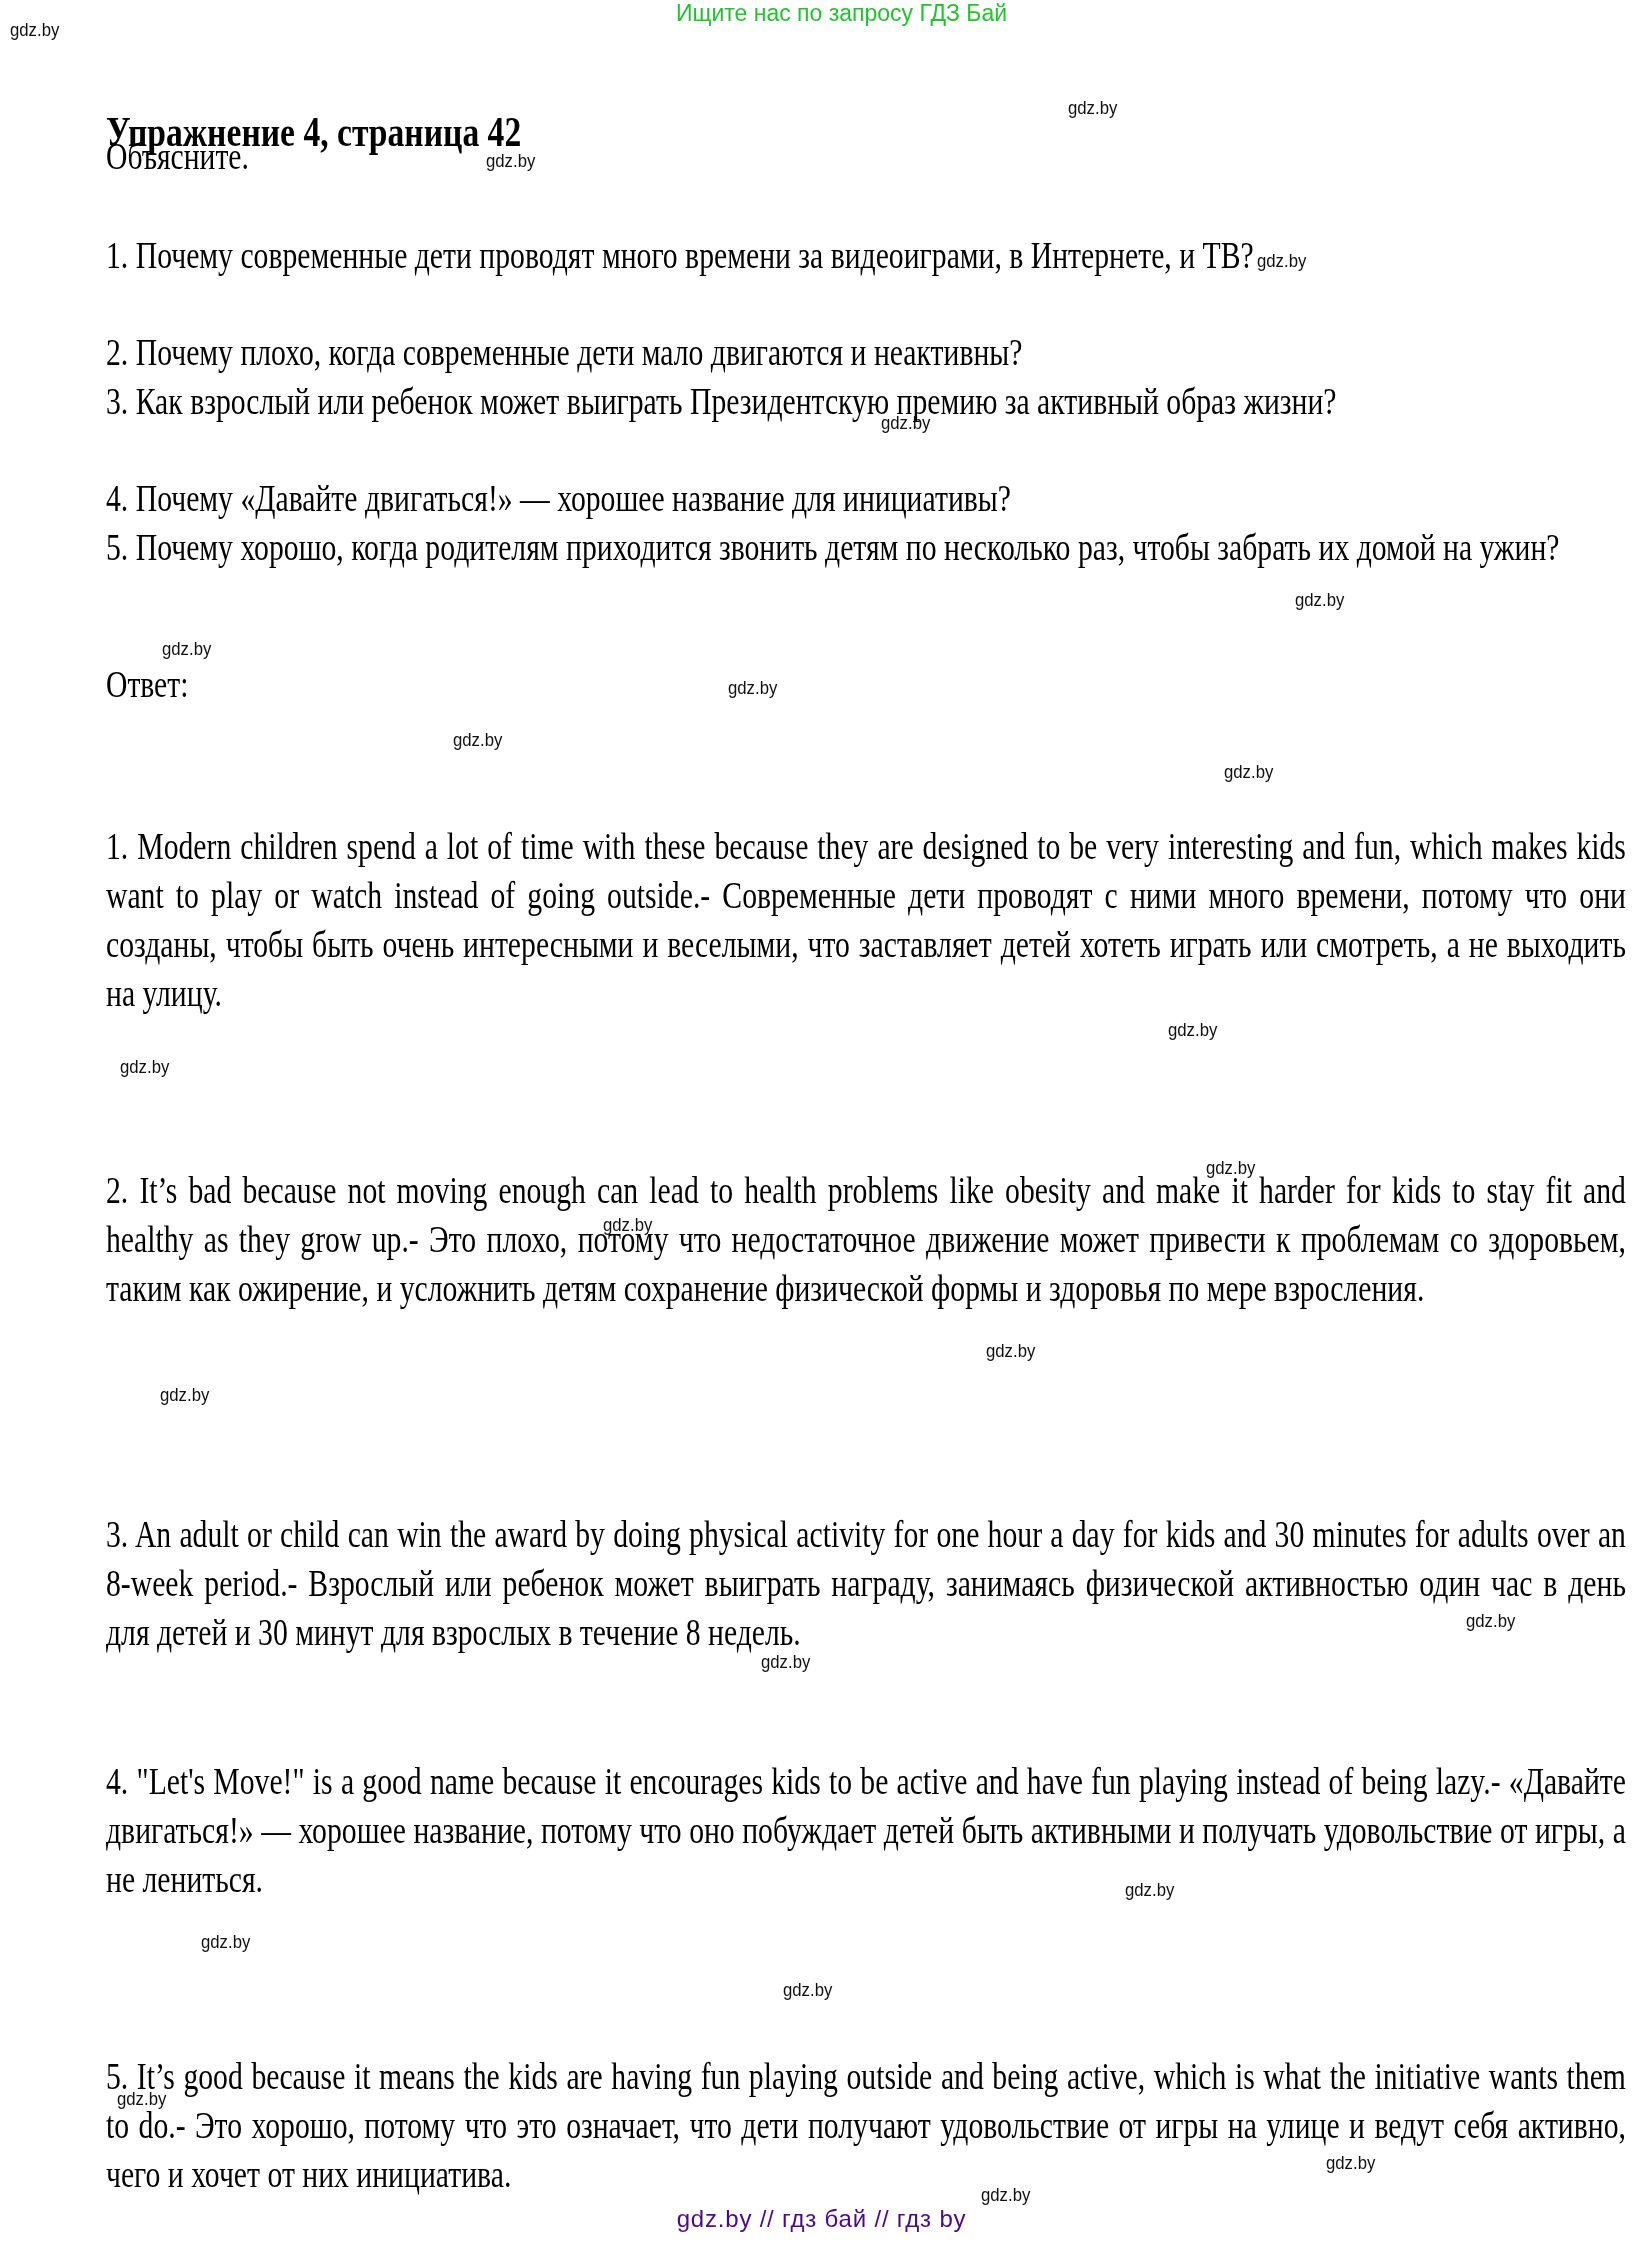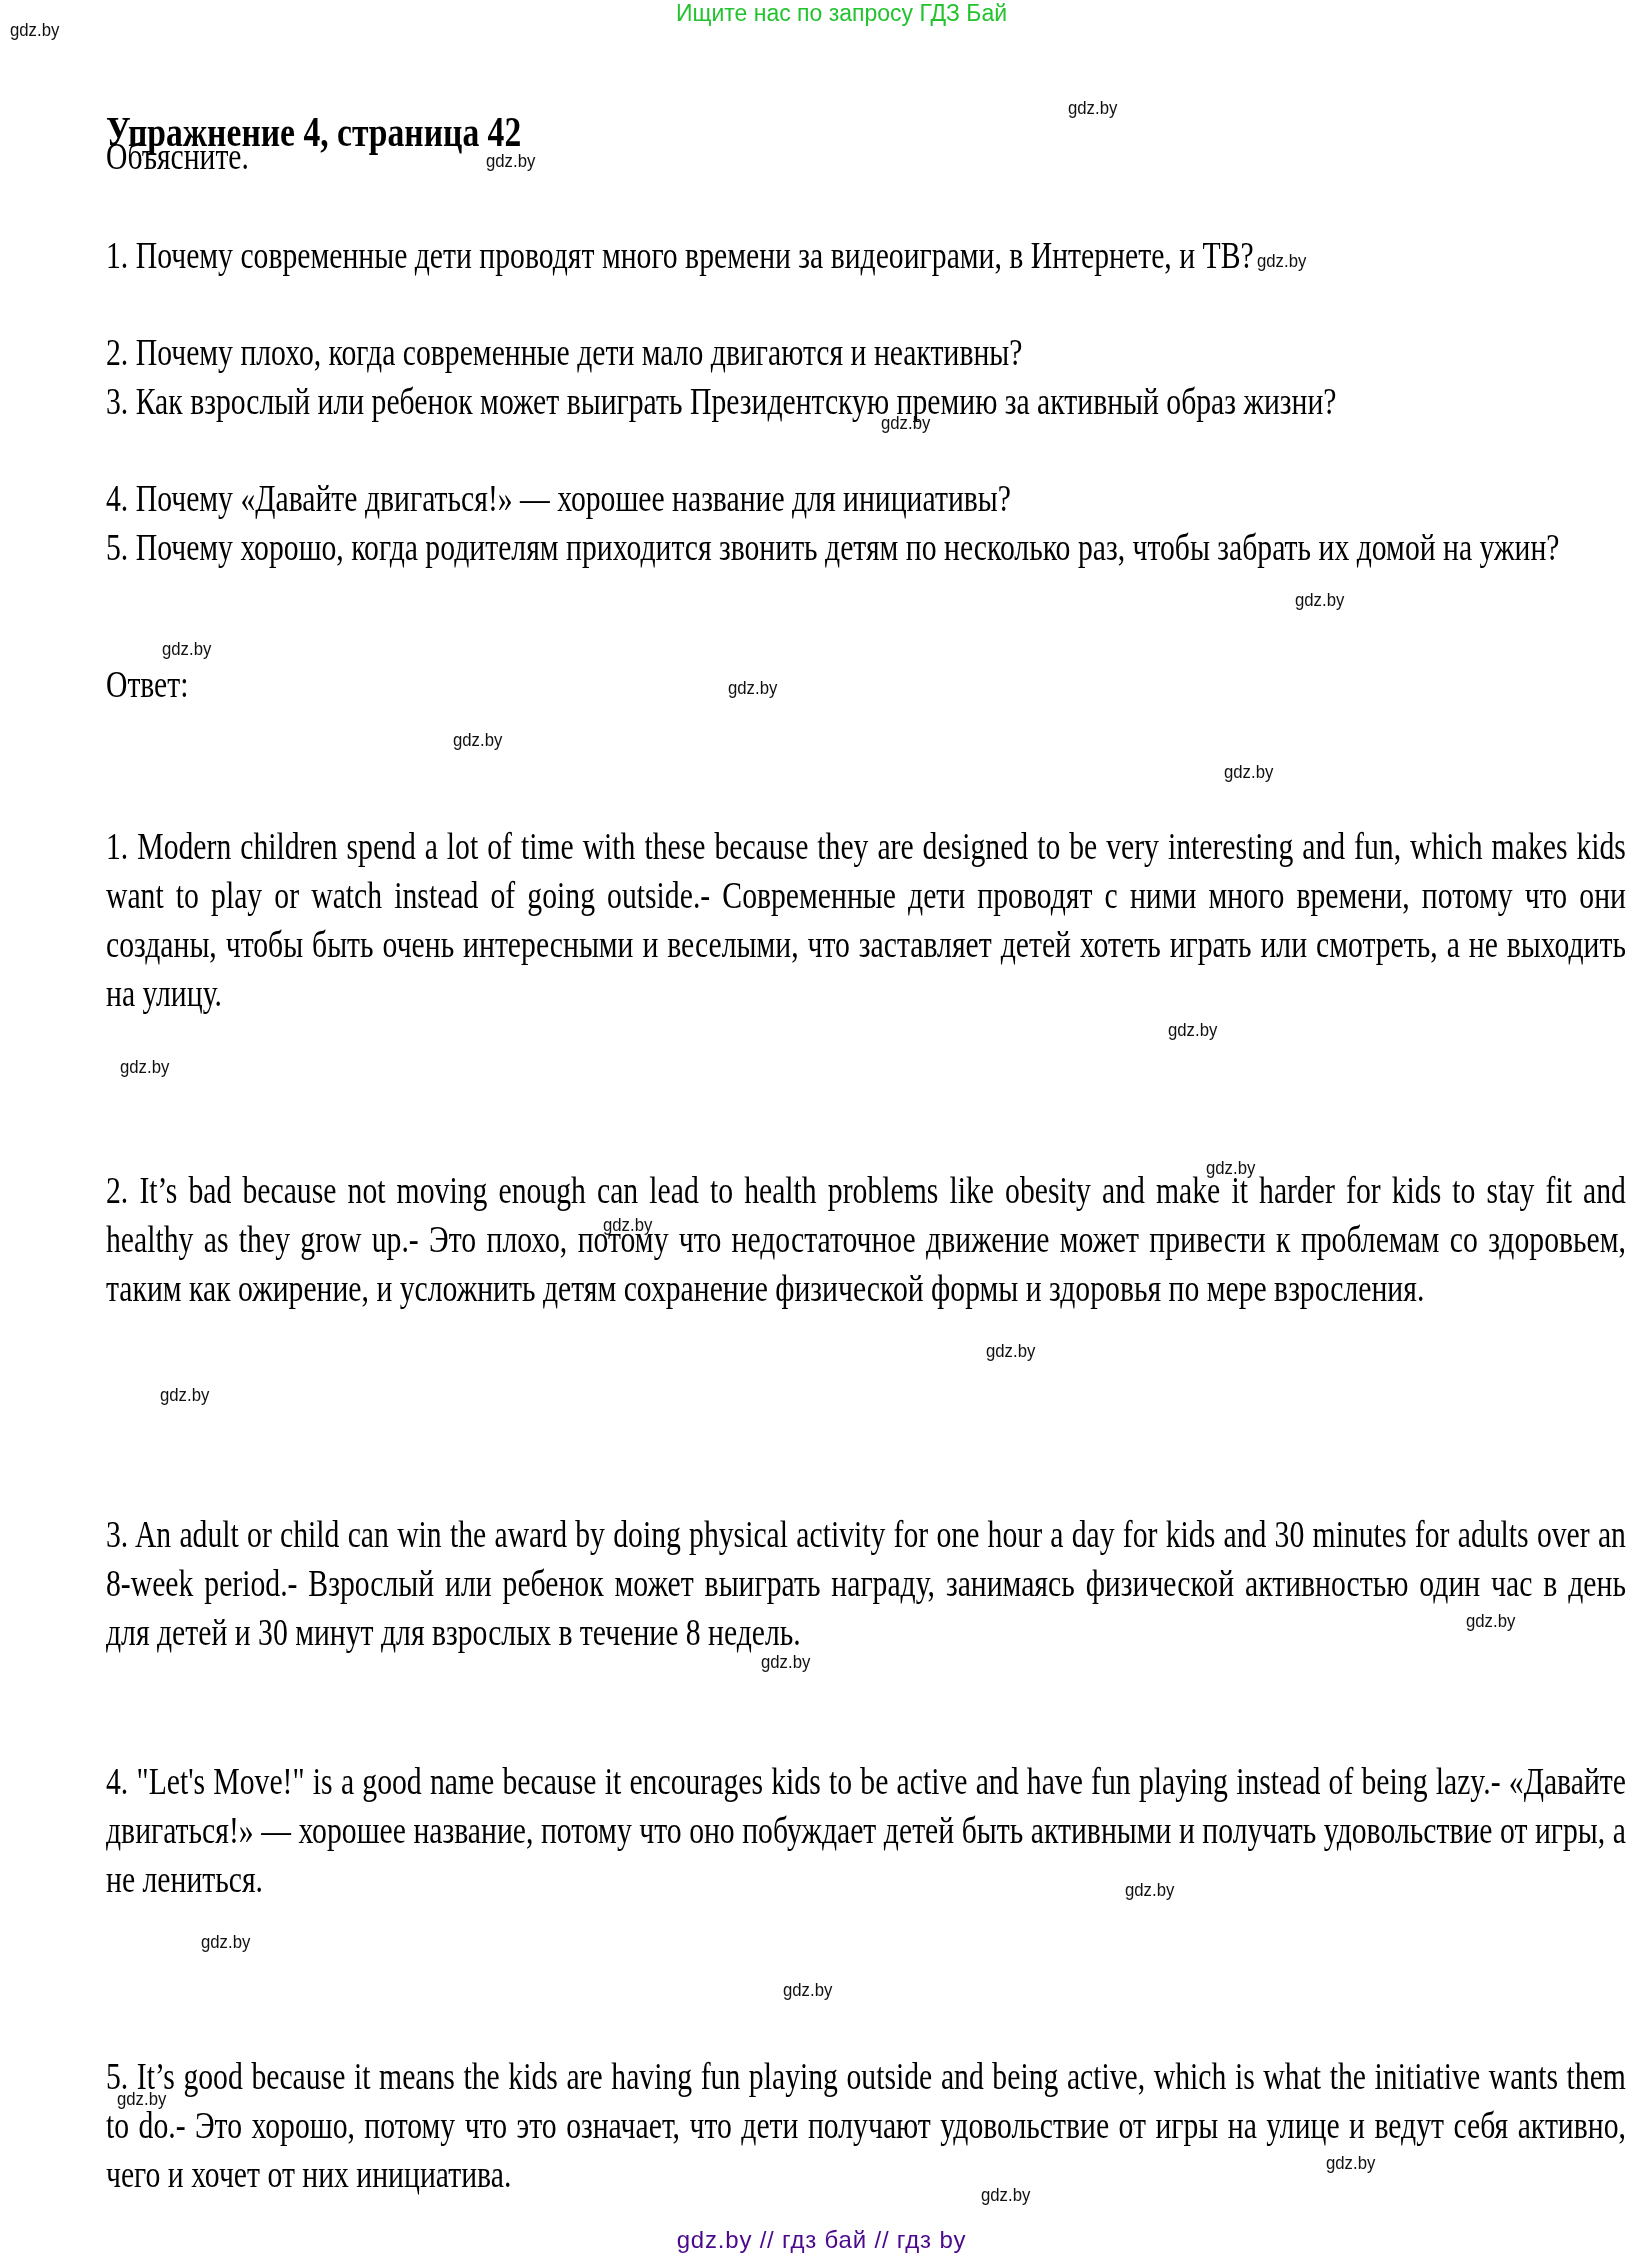--- a/index.html
+++ b/index.html
@@ -100,21 +100,21 @@
     white-space: nowrap;
     transform: scaleX(0.9);
     transform-origin: left top;
     pointer-events: none;
   }
 
   
   .footer {
     position: absolute;
     left: 0;
-    bottom: 7px;
+    bottom: 28px;
     width: 100%;
     text-align: center;
     font-family: "Liberation Sans", "DejaVu Sans", sans-serif;
     font-size: 24px;
     line-height: 29px;
     color: #4b0a8c;
     letter-spacing: 0.8px;
     white-space: nowrap;
   }
 </style>

